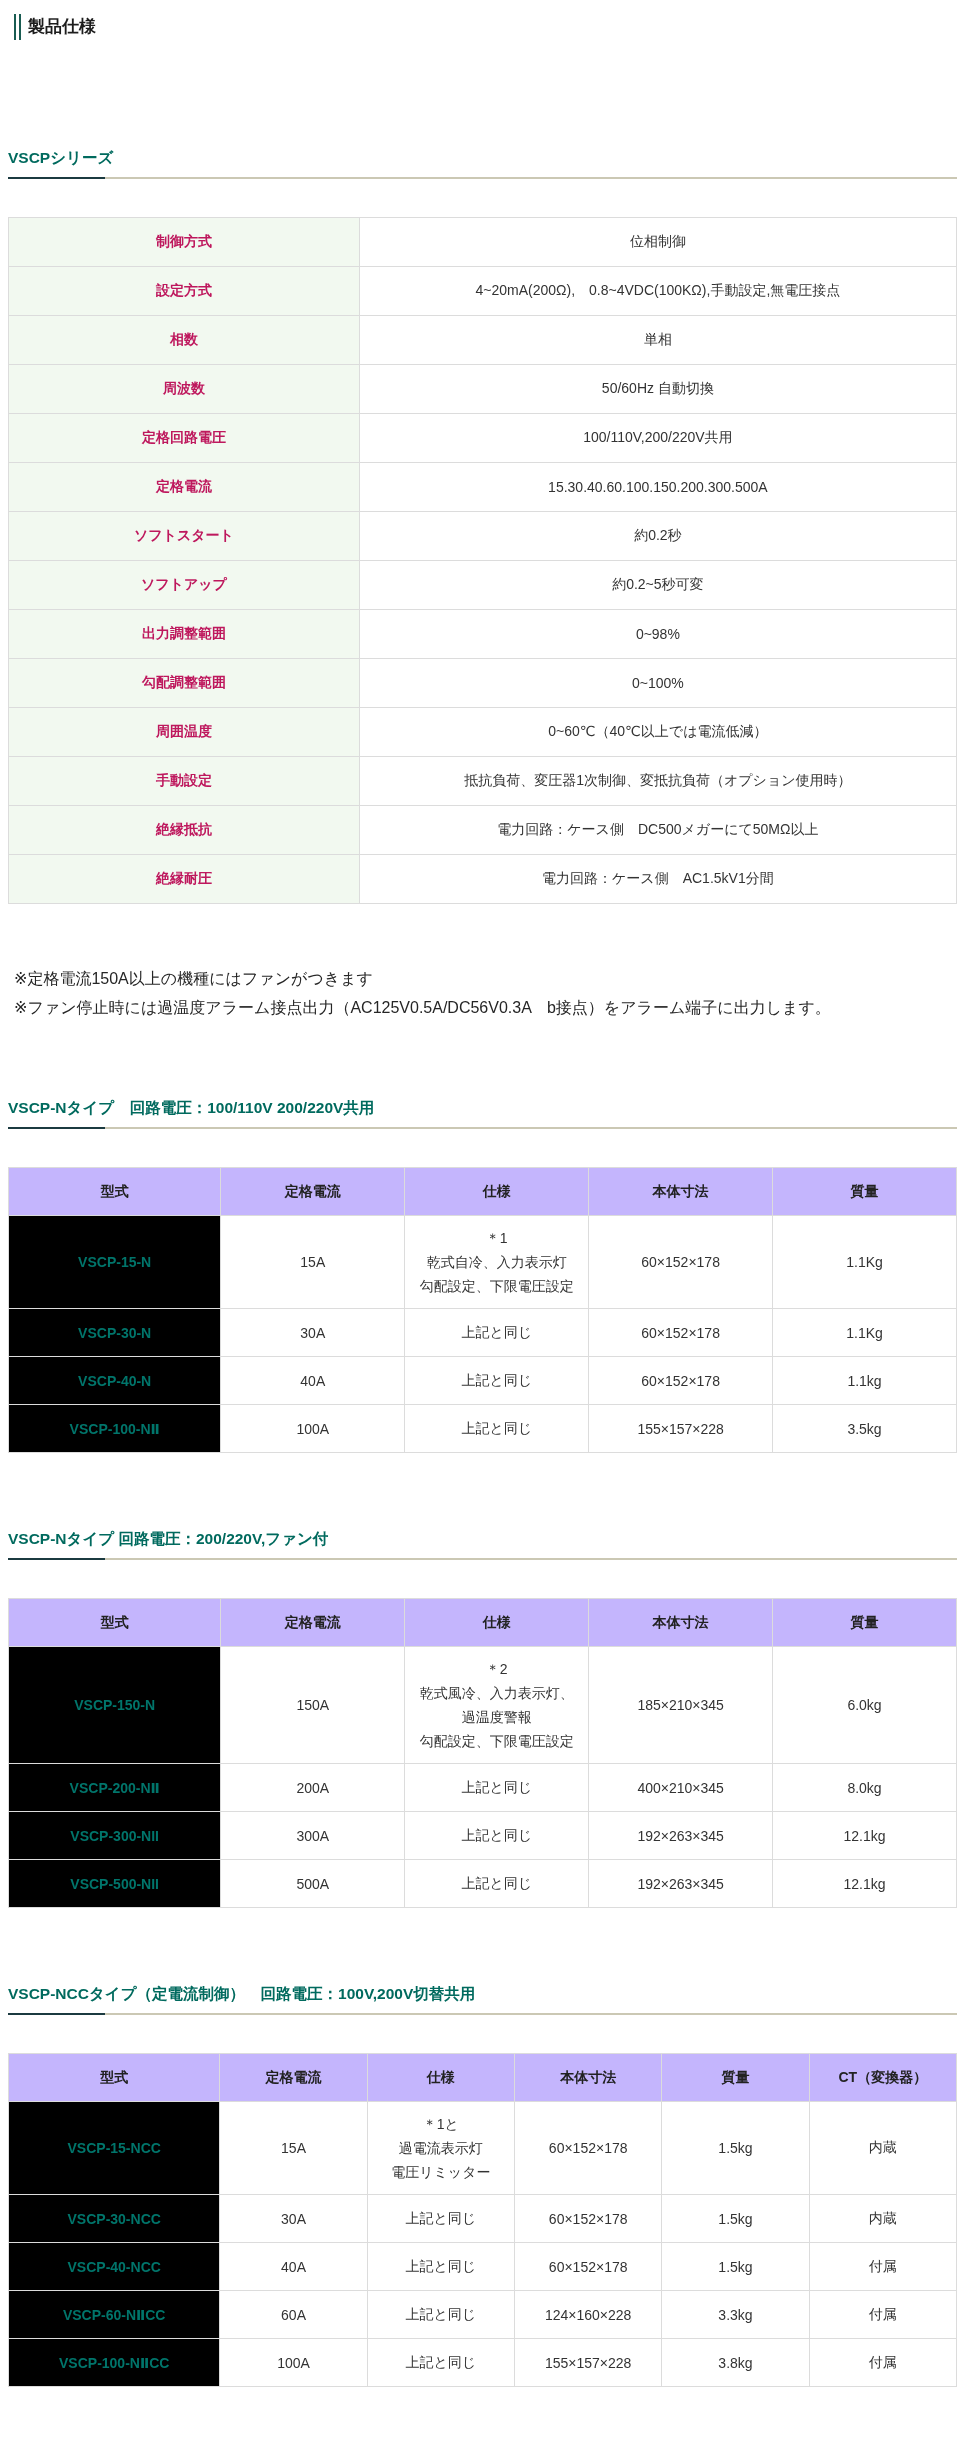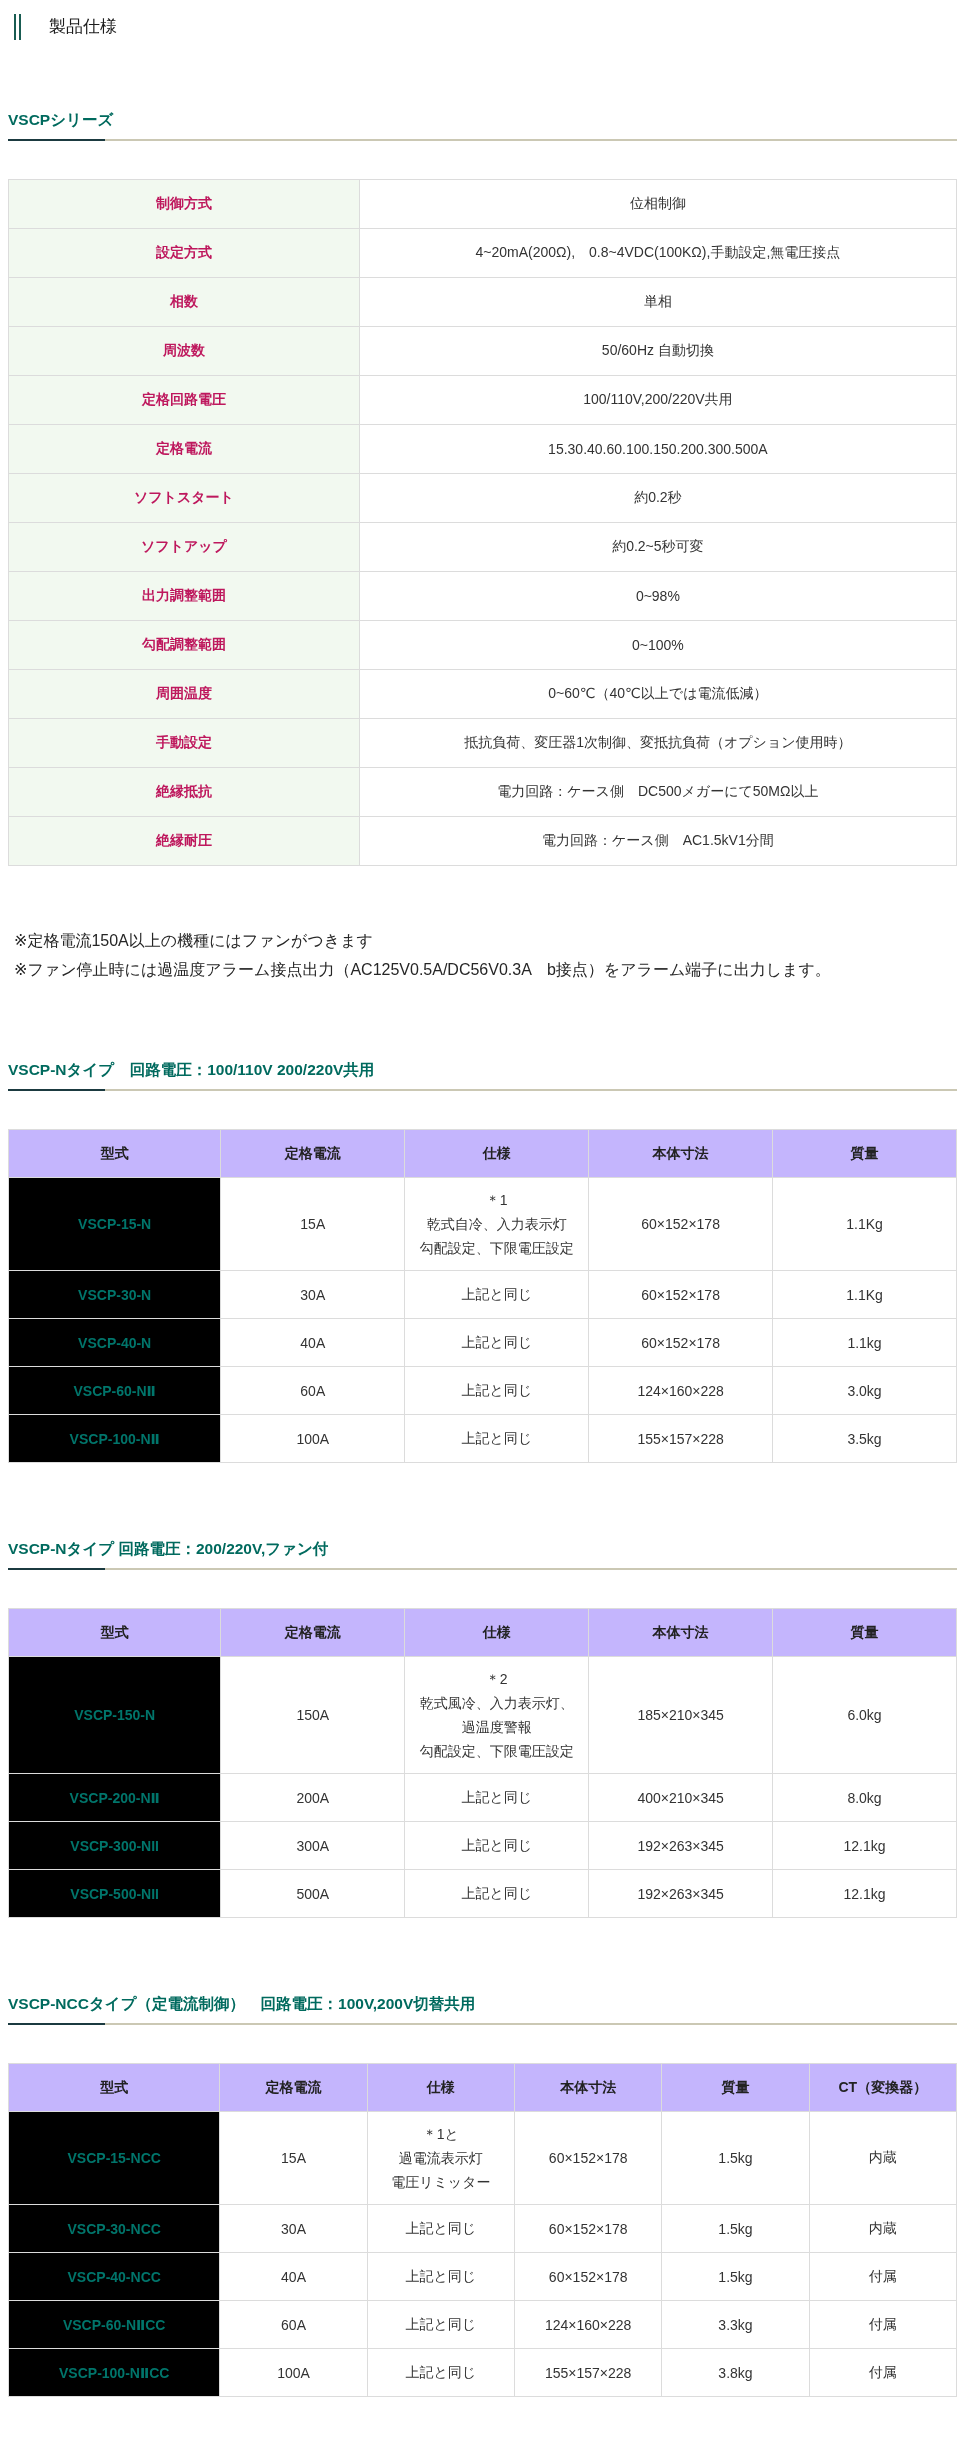--- a/index.html
+++ b/index.html
@@ -8,30 +8,30 @@
     font-family:"Liberation Sans","DejaVu Sans",sans-serif;
     color:#333;
     -webkit-font-smoothing:antialiased;
   }
   .page{padding:14px 8px 48px 8px;box-sizing:border-box;}
 
   
   .page-title{
     margin:0 0 0 6px;
     font-size:17px;
-    font-weight:normal;
+    font-weight:bold;
     color:#1d1d1d;
     line-height:26px;
     border-left:7px double #195c52;
-    padding-left:28px;
+    padding-left:7px;
   }
 
   
   .section{margin-top:76px;}
-  .section.first{margin-top:70px;}
+  .section.first{margin-top:108px;}
   .section-heading{
     margin:0;
     font-size:15.5px;
     font-weight:bold;
     color:#006a5e;
     line-height:20px;
   }
   .heading-rule{
     margin-top:9px;
     height:2px;
@@ -208,27 +208,20 @@
           <td>上記と同じ</td>
           <td>60×152×178</td>
           <td>1.1Kg</td>
         </tr>
         <tr>
           <td class="model">VSCP-40-N</td>
           <td>40A</td>
           <td>上記と同じ</td>
           <td>60×152×178</td>
           <td>1.1kg</td>
-        </tr>
-        <tr>
-          <td class="model">VSCP-60-NⅡ</td>
-          <td>60A</td>
-          <td>上記と同じ</td>
-          <td>124×160×228</td>
-          <td>3.0kg</td>
         </tr>
         <tr>
           <td class="model">VSCP-100-NⅡ</td>
           <td>100A</td>
           <td>上記と同じ</td>
           <td>155×157×228</td>
           <td>3.5kg</td>
         </tr>
       </tbody>
     </table>

